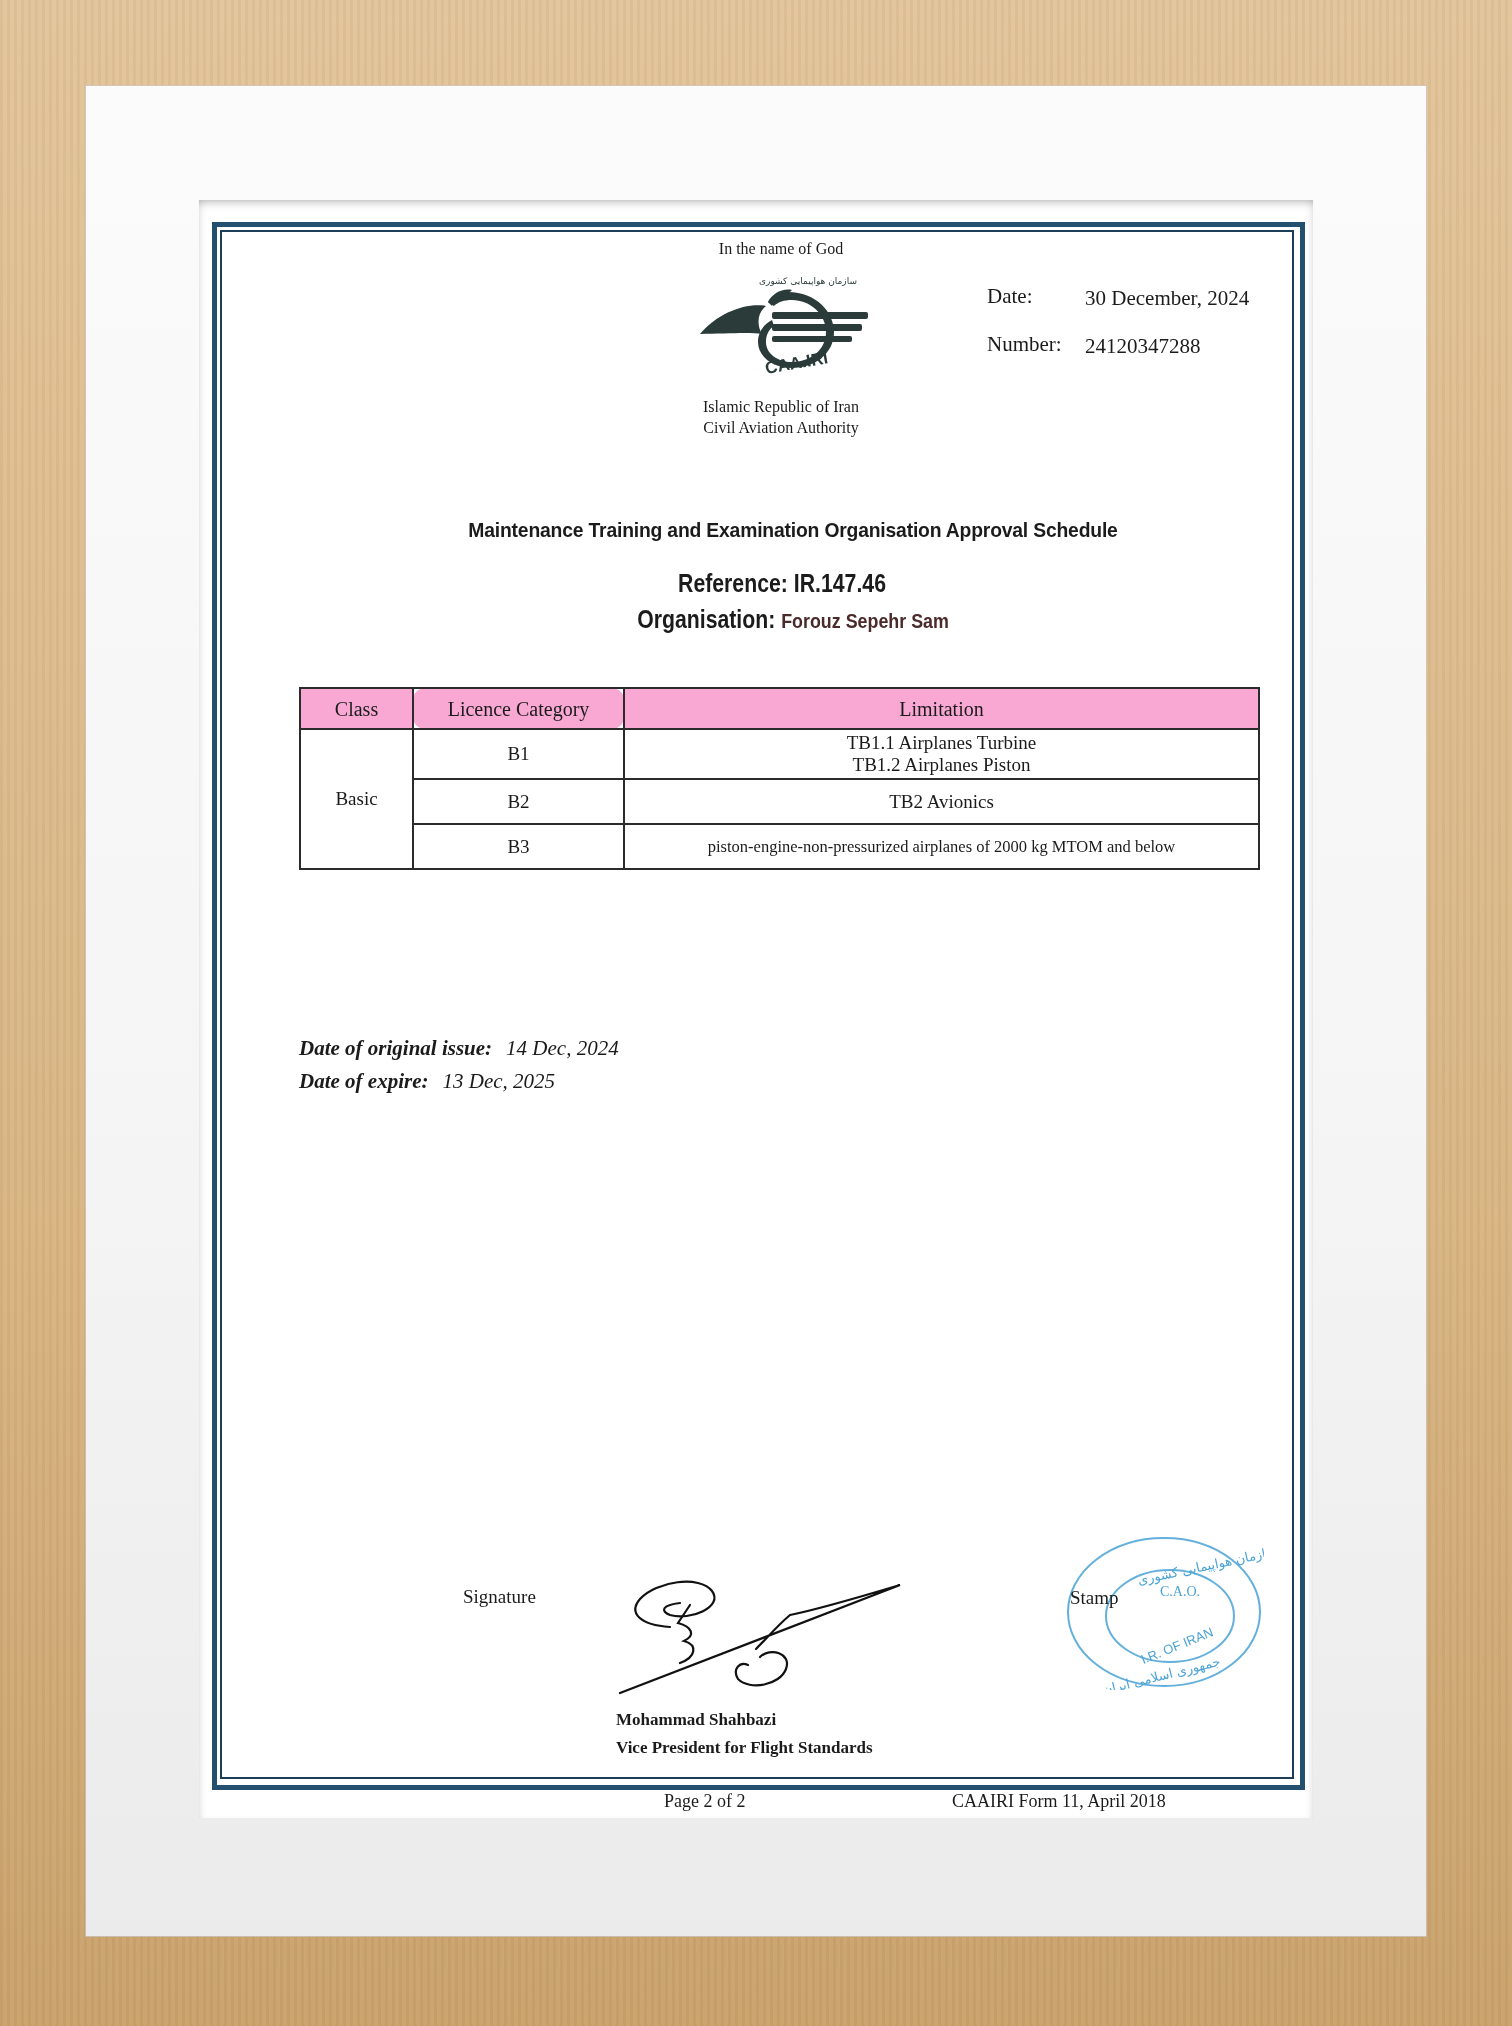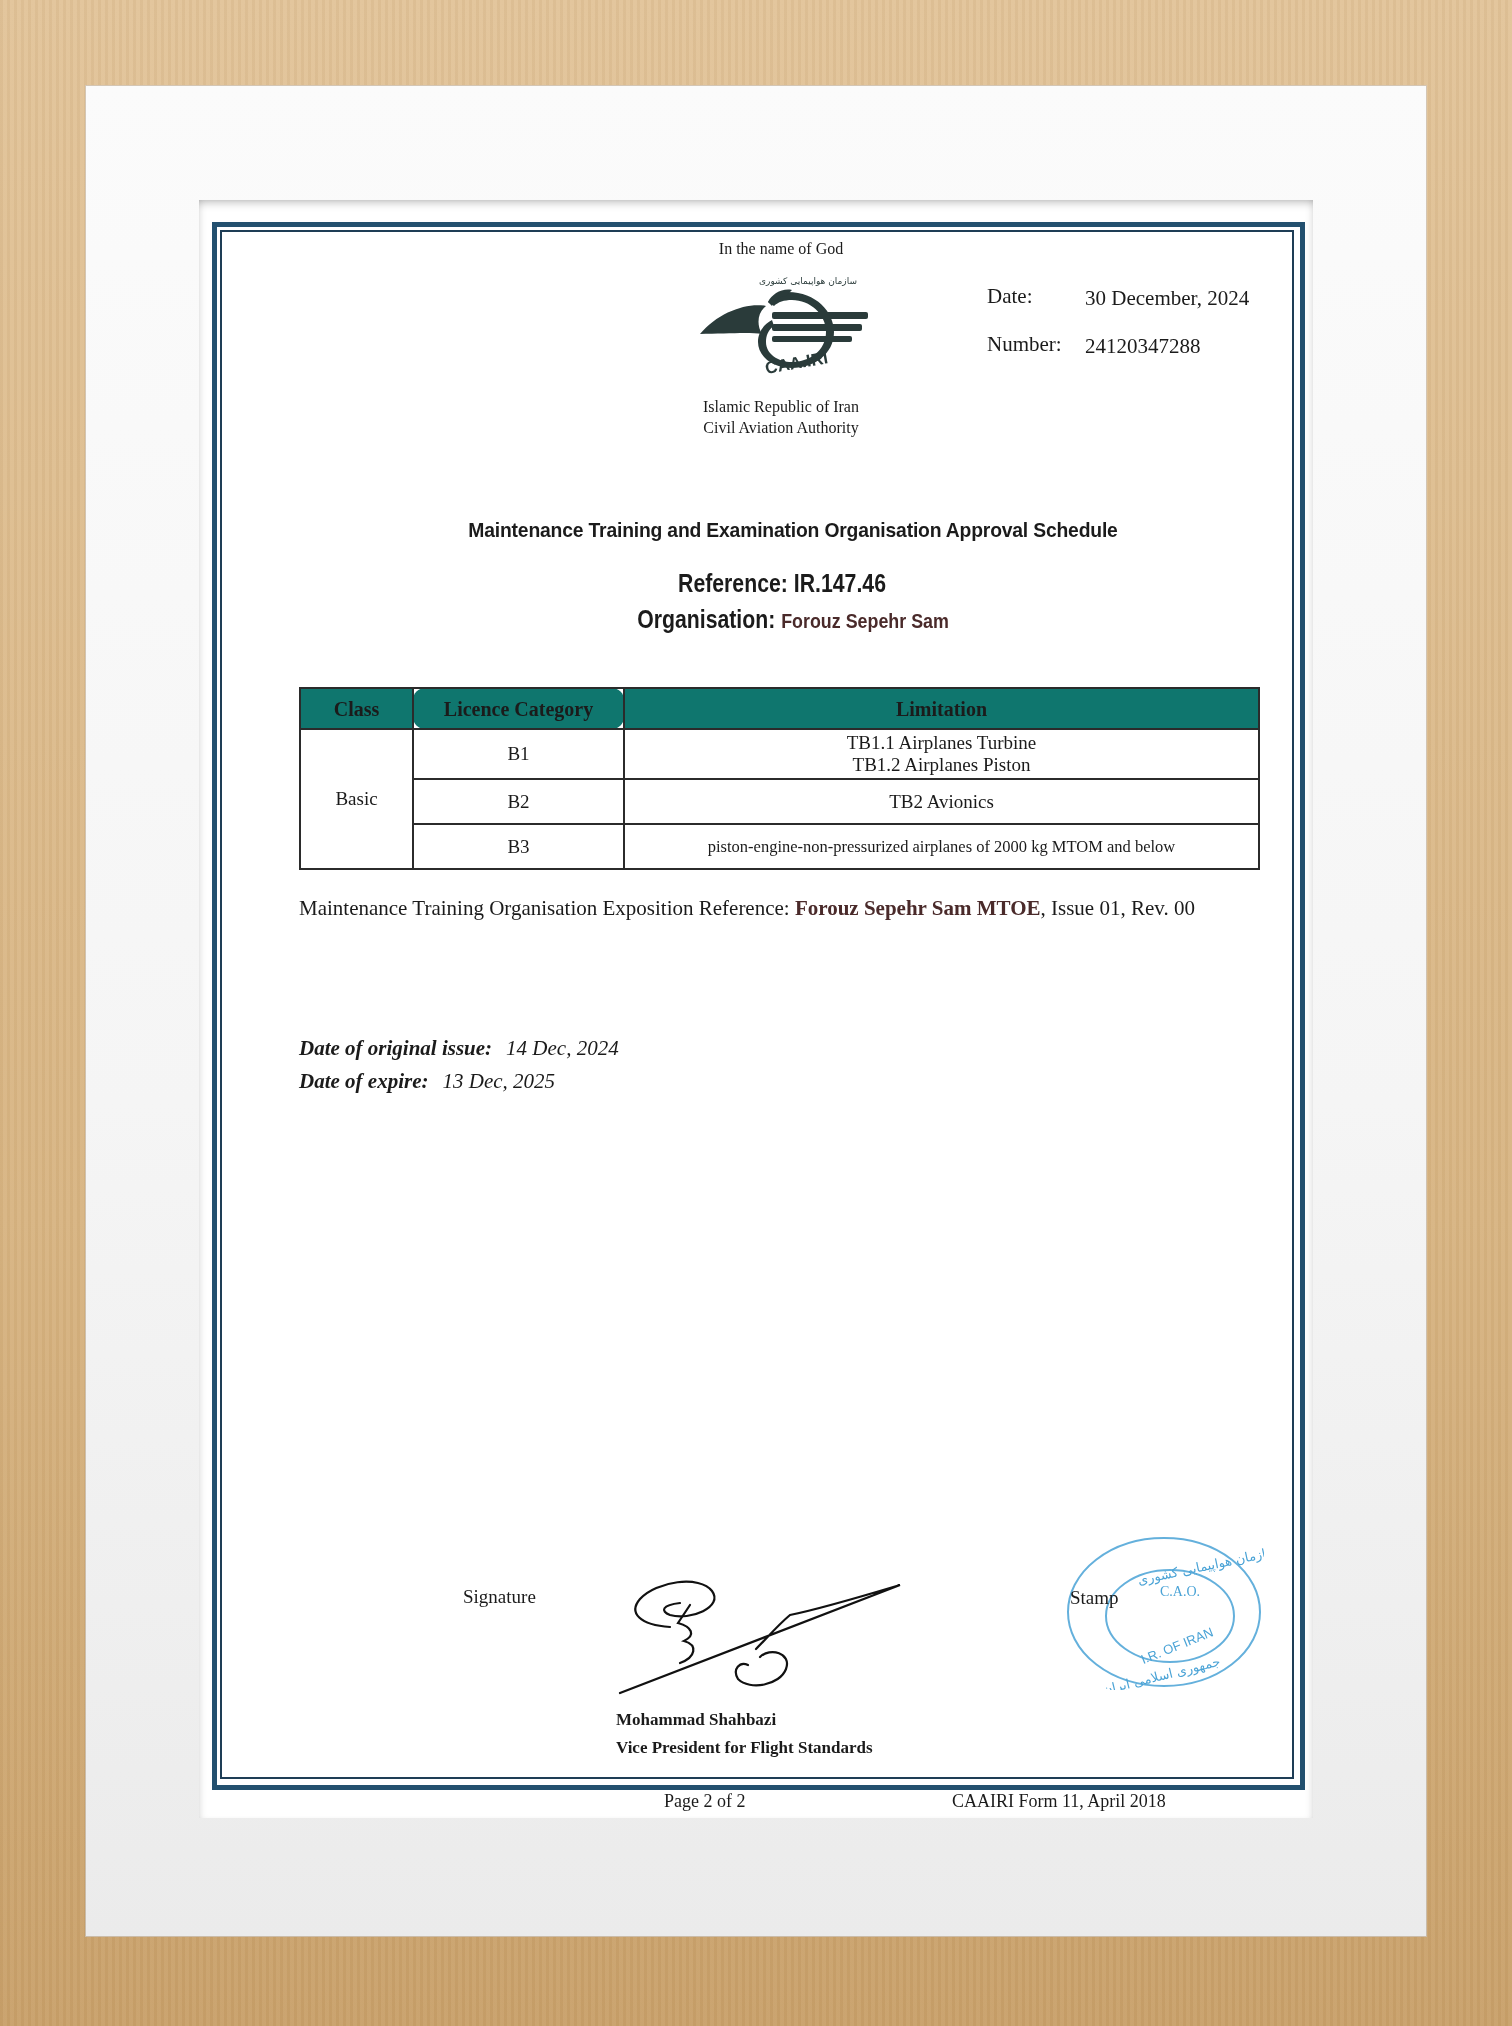--- a/index.html
+++ b/index.html
@@ -56,21 +56,21 @@
   .org-name { color:#4a2a2a; font-size:21px; }
 
   table.sched {
     position:absolute; left:299px; top:687px; width:961px;
     border-collapse:collapse; font-size:19px;
   }
   table.sched th, table.sched td {
     border:2px solid #2b2b2b; text-align:center; padding:0; line-height:22px;
   }
   table.sched th {
-    background:#0f766e; font-weight:bold; height:39px; font-size:20px;
+    background:#f9a8d4; font-weight:normal; height:39px; font-size:20px;
   }
   .col-class { width:111px; }
   .col-cat { width:209px;border-radius:12px; }
   .row-b1 td { height:48px; }
   .row-b2 td { height:43px; }
   .row-b3 td { height:43px; }
   .small-limit { font-size:16.5px; }
 
   .para {
     position:absolute; left:299px; top:893px; width:961px;
@@ -161,21 +161,20 @@
     <tr class="row-b3">
       <td>B3</td>
       <td class="small-limit">
         <div>piston-engine-non-pressurized airplanes of 2000 kg MTOM and below</div>
       </td>
     </tr>
   </tbody>
 </table>
 
 <div class="para">
-  <div><span>Maintenance Training Organisation Exposition Reference: </span><span class="hl">Forouz Sepehr Sam MTOE</span><span>, Issue 01, Rev. 00</span></div>
 </div>
 
 <div class="dates">
   <div><span class="lbl">Date of original issue:</span><span class="val">14 Dec, 2024</span></div>
   <div><span class="lbl">Date of expire:</span><span class="val">13 Dec, 2025</span></div>
 </div>
 
 <div class="abs" style="left:463px; top:1586px; font-size:19px;">Signature</div>
 
 <svg class="abs" style="left:600px; top:1565px;" width="330" height="130" viewBox="0 0 330 130">

